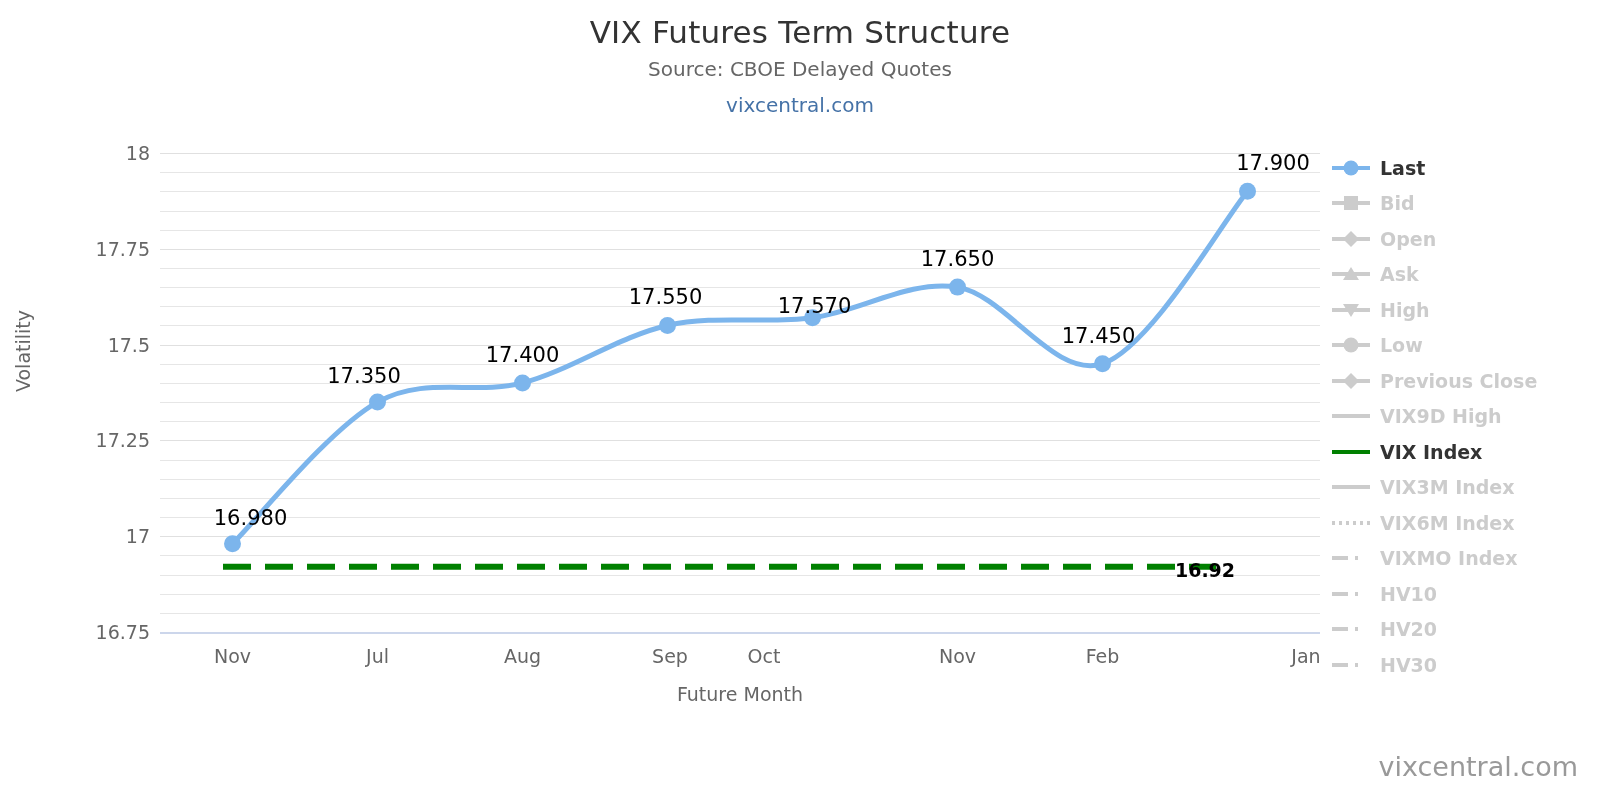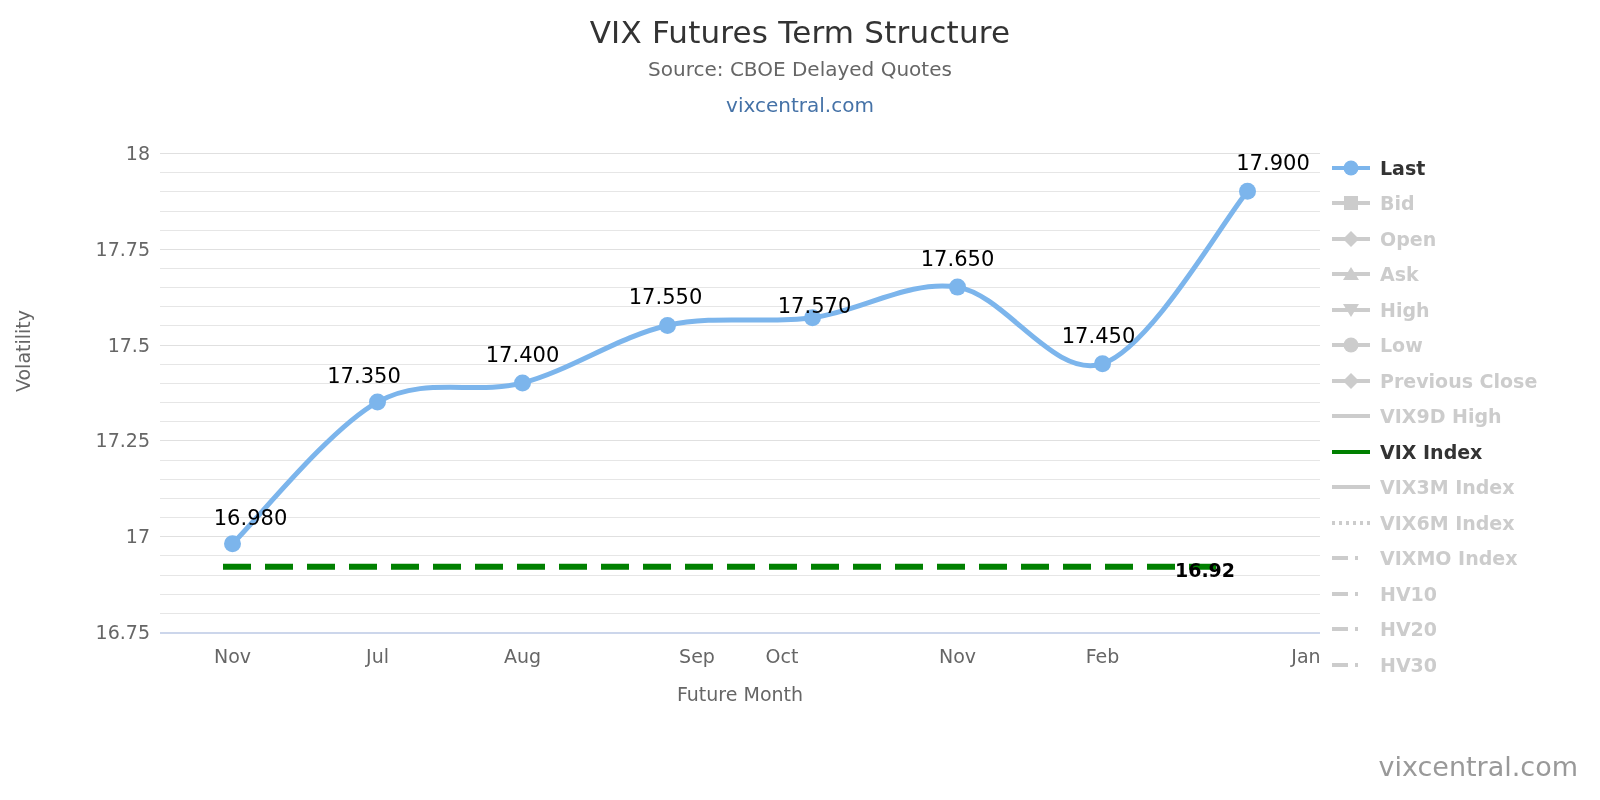--- a/index.html
+++ b/index.html
@@ -180,22 +180,22 @@
     <div class="y-tick-label" style="top: 248.8px;">17.75</div>
     <div class="y-tick-label" style="top: 344.6px;">17.5</div>
     <div class="y-tick-label" style="top: 440.4px;">17.25</div>
     <div class="y-tick-label" style="top: 536.2px;">17</div>
     <div class="y-tick-label" style="top: 632px;">16.75</div>
   </div>
 <div id="x-tick-labels">
     <div class="x-tick-label" style="left: 232.5px;">Nov</div>
     <div class="x-tick-label" style="left: 377.5px;">Jul</div>
     <div class="x-tick-label" style="left: 522.5px;">Aug</div>
-    <div class="x-tick-label" style="left: 697px;">Sep</div>
-    <div class="x-tick-label" style="left: 782px;">Oct</div>
+    <div class="x-tick-label" style="left: 670px;">Sep</div>
+    <div class="x-tick-label" style="left: 764px;">Oct</div>
     <div class="x-tick-label" style="left: 957.5px;">Nov</div>
     <div class="x-tick-label" style="left: 1102.5px;">Feb</div>
     <div class="x-tick-label" style="left: 1306px;">Jan</div>
   </div>
 
 <div id="plot-area">
   <div id="gridlines">
       <div class="gridline major" style="top: 479px;"></div>
       <div class="gridline" style="top: 459.8px;"></div>
       <div class="gridline" style="top: 440.7px;"></div>

